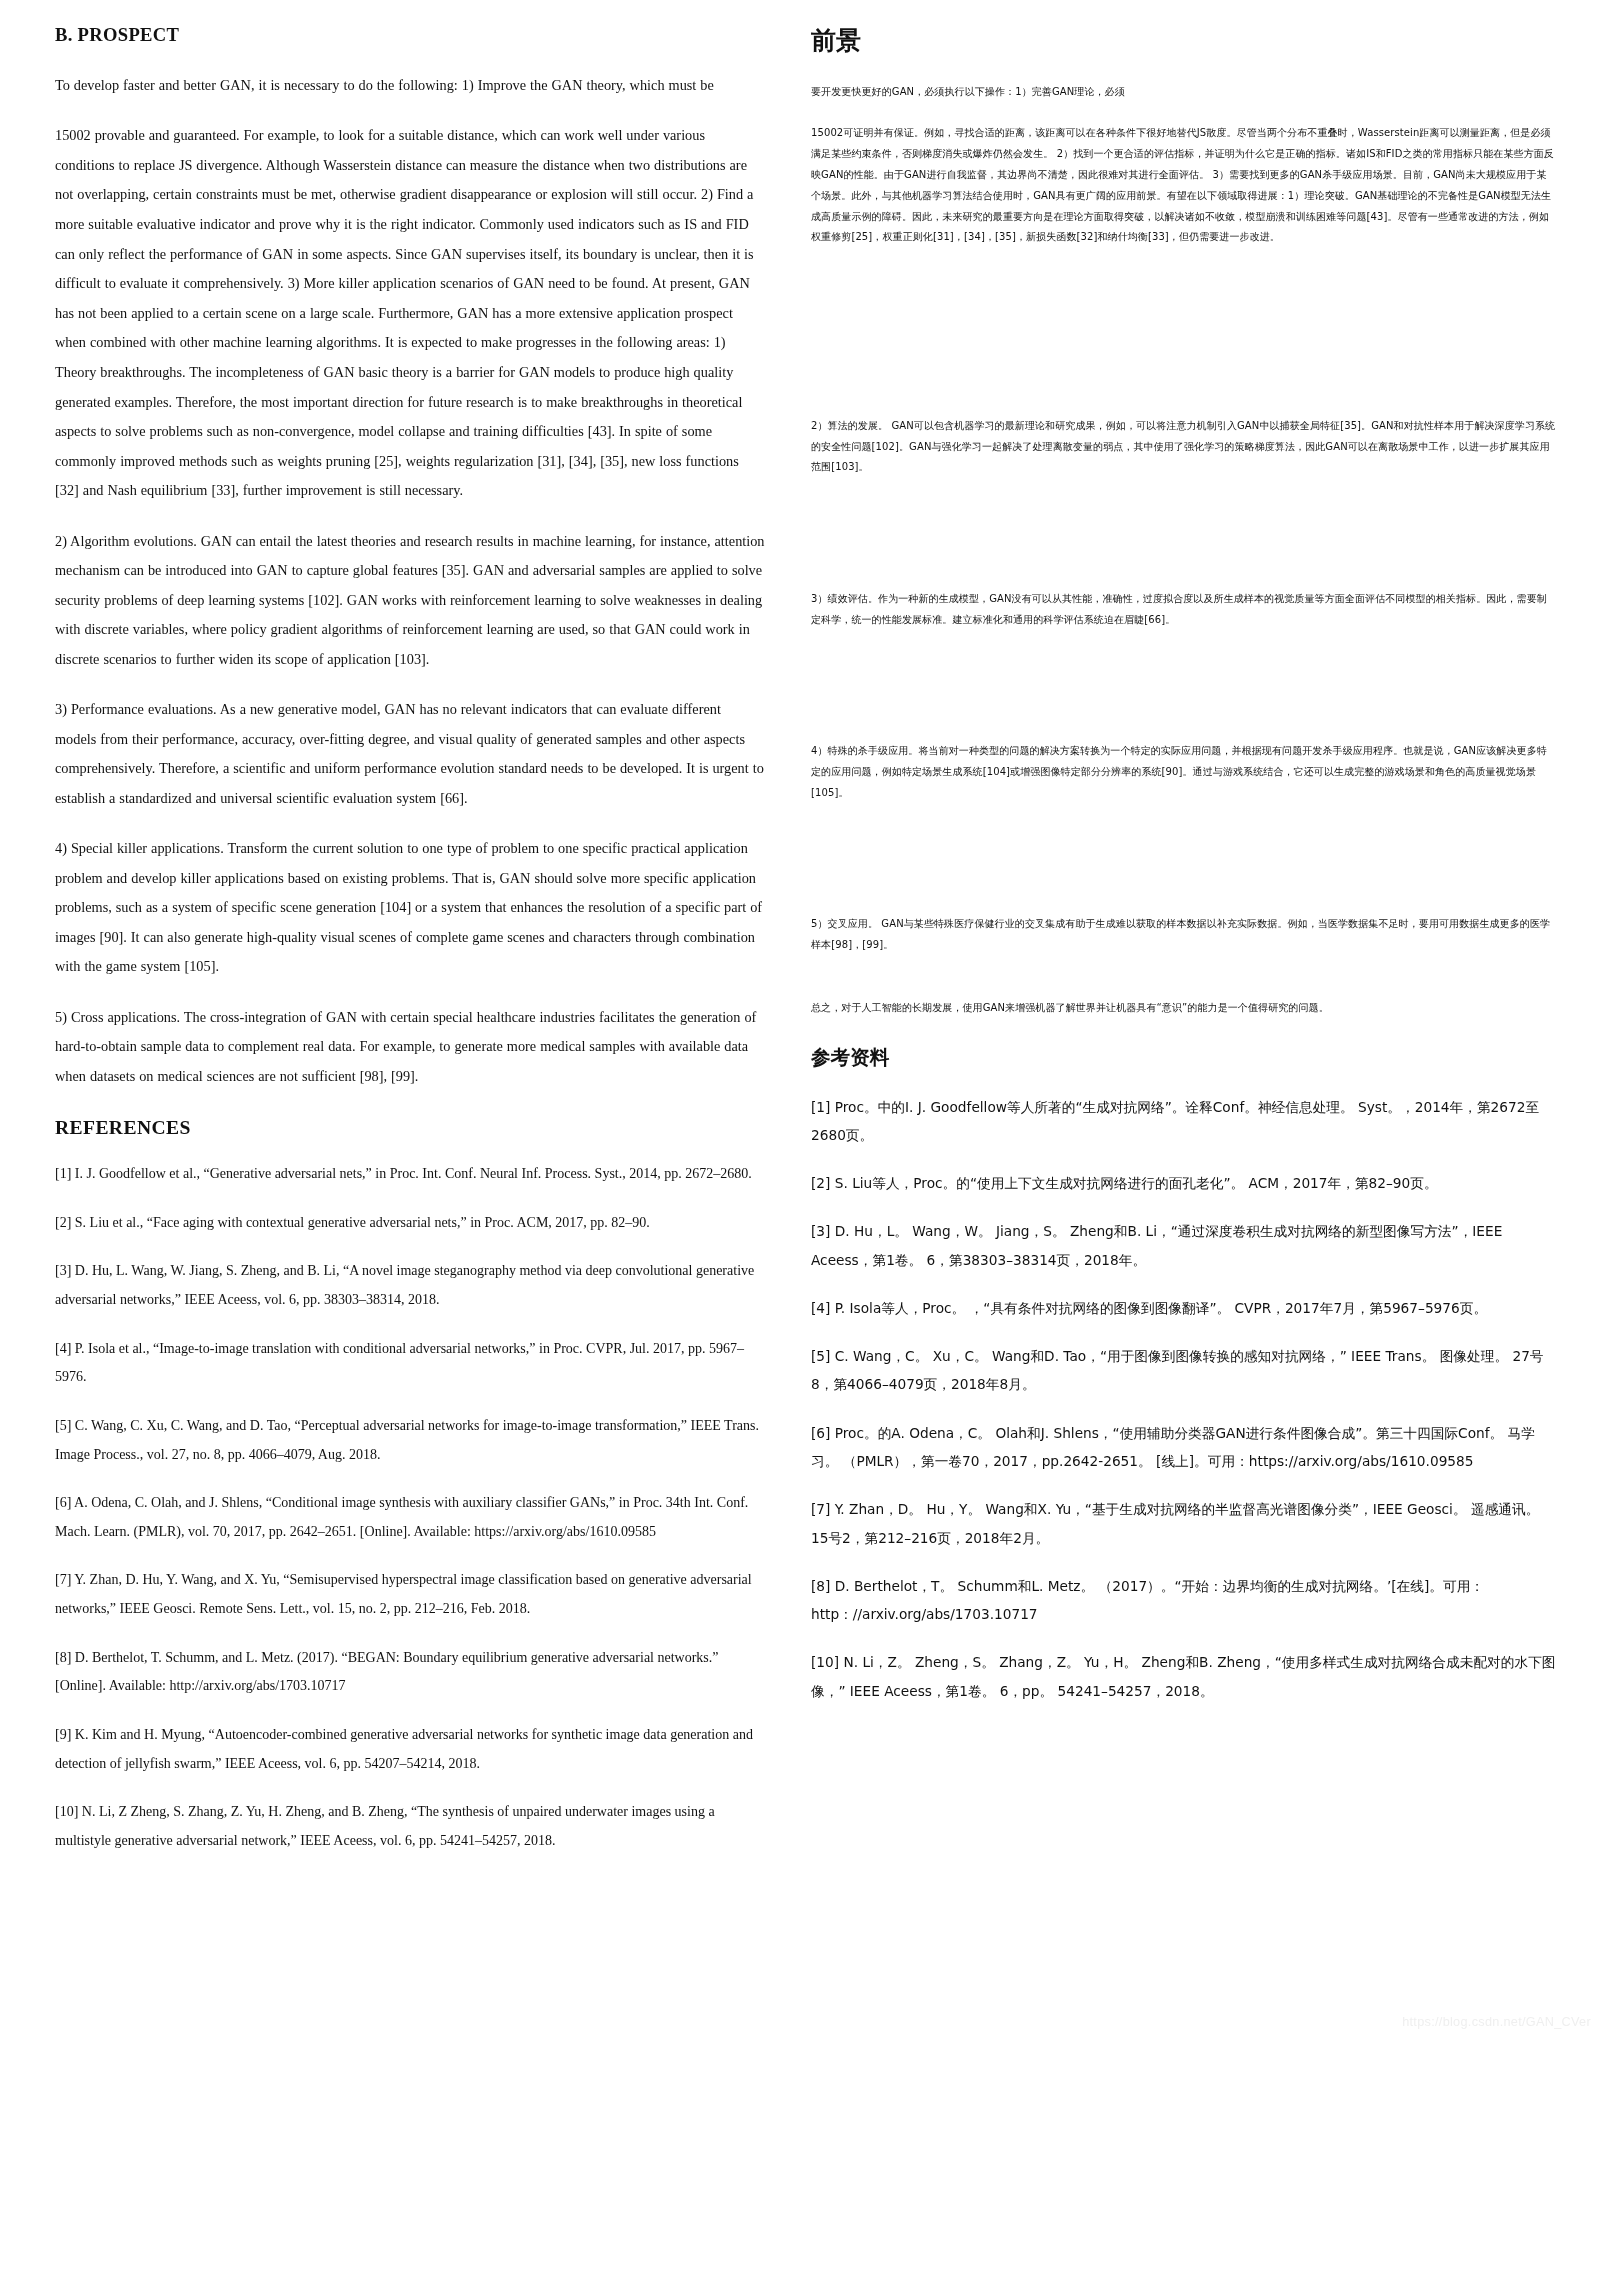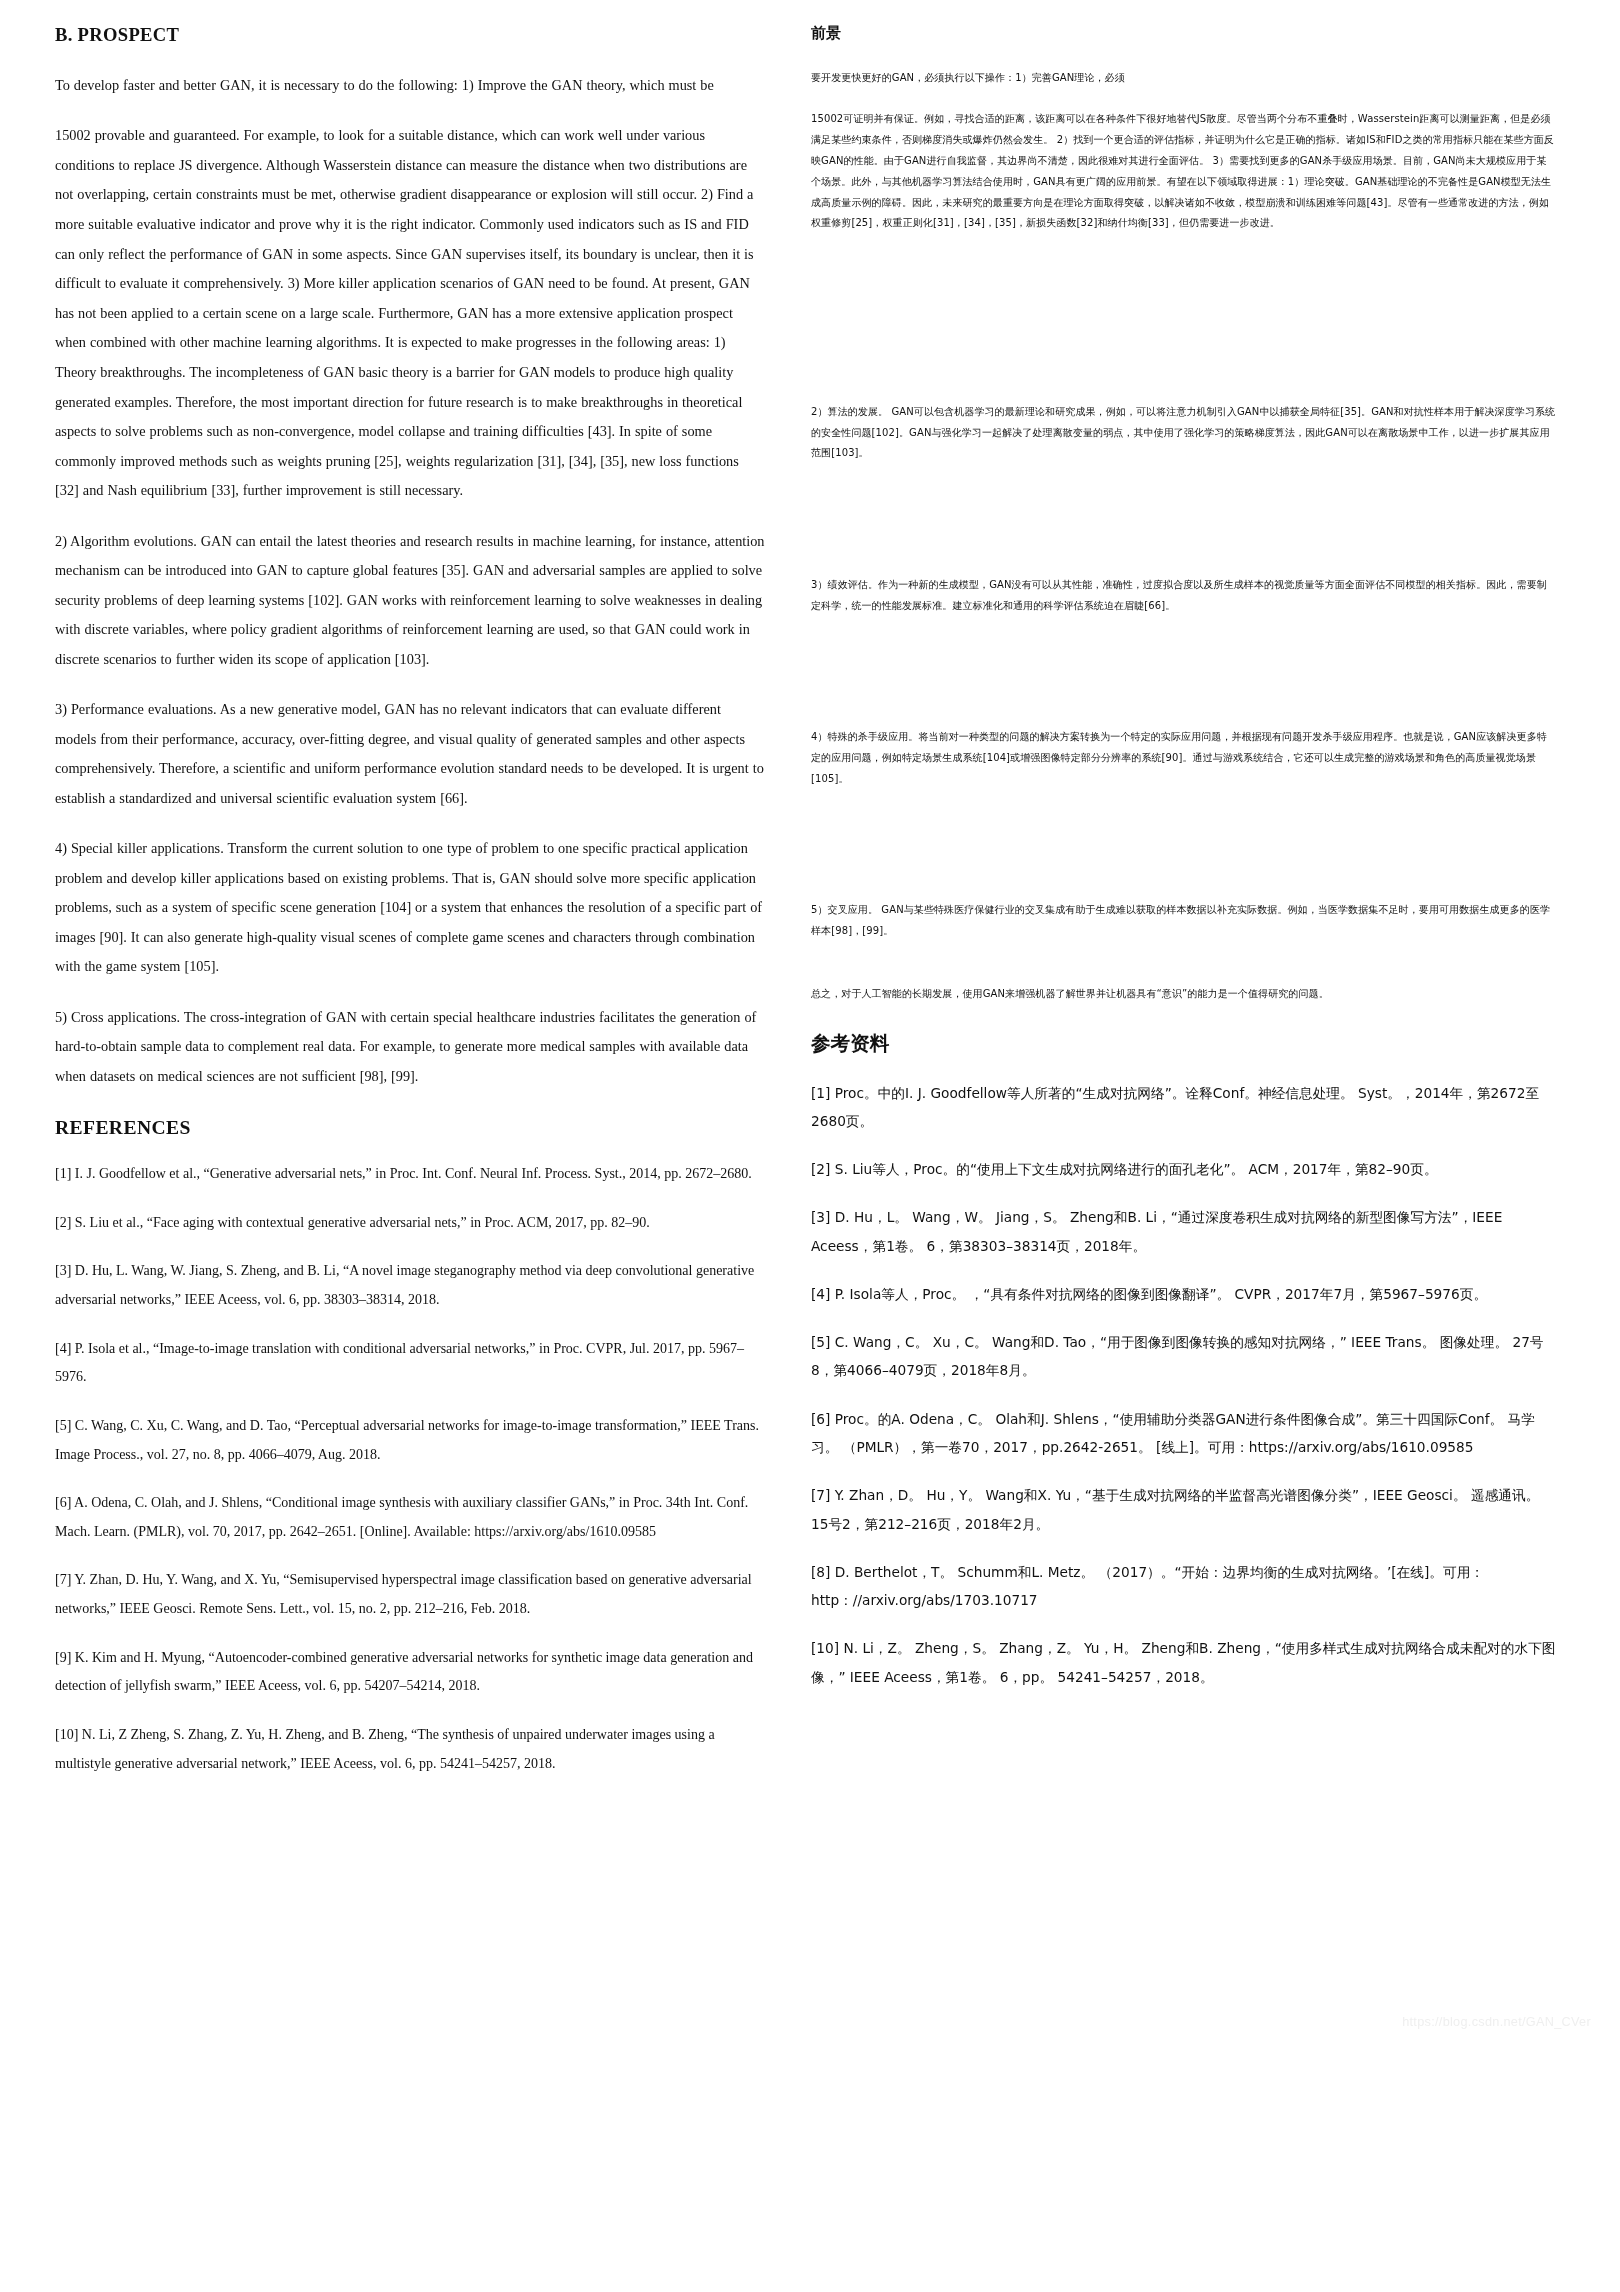--- a/index.html
+++ b/index.html
@@ -39,21 +39,21 @@
   }
   h2.section-title {
     font-size: 18.6px;
     font-weight: bold;
     letter-spacing: 0.3px;
     margin: 0 0 25.5px 0;
     font-variant: small-caps;
     font-family: "Liberation Serif", "DejaVu Serif", serif;
   }
   h2.section-title-zh {
-    font-size: 15px;
+    font-size: 25px;
     font-weight: bold;
     margin: 0 0 25.5px 0;
     font-family: "DejaVu Sans", "Liberation Sans", sans-serif;
   }
   h2.refs-title {
     font-size: 19.6px;
     font-weight: bold;
     margin: 25.5px 0 21.6px 0;
     letter-spacing: 0.4px;
     font-family: "Liberation Serif", "DejaVu Serif", serif;
@@ -120,20 +120,21 @@
 
       <h2 class="refs-title">REFERENCES</h2>
 
       <p class="ref">[1] I. J. Goodfellow et al., “Generative adversarial nets,” in Proc. Int. Conf. Neural Inf. Process. Syst., 2014, pp. 2672–2680.</p>
       <p class="ref">[2] S. Liu et al., “Face aging with contextual generative adversarial nets,” in Proc. ACM, 2017, pp. 82–90.</p>
       <p class="ref">[3] D. Hu, L. Wang, W. Jiang, S. Zheng, and B. Li, “A novel image steganography method via deep convolutional generative adversarial networks,” IEEE Aceess, vol. 6, pp. 38303–38314, 2018.</p>
       <p class="ref">[4] P. Isola et al., “Image-to-image translation with conditional adversarial networks,” in Proc. CVPR, Jul. 2017, pp. 5967–5976.</p>
       <p class="ref">[5] C. Wang, C. Xu, C. Wang, and D. Tao, “Perceptual adversarial networks for image-to-image transformation,” IEEE Trans. Image Process., vol. 27, no. 8, pp. 4066–4079, Aug. 2018.</p>
       <p class="ref">[6] A. Odena, C. Olah, and J. Shlens, “Conditional image synthesis with auxiliary classifier GANs,” in Proc. 34th Int. Conf. Mach. Learn. (PMLR), vol. 70, 2017, pp. 2642–2651. [Online]. Available: https://arxiv.org/abs/1610.09585</p>
       <p class="ref">[7] Y. Zhan, D. Hu, Y. Wang, and X. Yu, “Semisupervised hyperspectral image classification based on generative adversarial networks,” IEEE Geosci. Remote Sens. Lett., vol. 15, no. 2, pp. 212–216, Feb. 2018.</p>
+      <p class="ref">[8] D. Berthelot, T. Schumm, and L. Metz. (2017). “BEGAN: Boundary equilibrium generative adversarial networks.” [Online]. Available: http://arxiv.org/abs/1703.10717</p>
       <p class="ref">[9] K. Kim and H. Myung, “Autoencoder-combined generative adversarial networks for synthetic image data generation and detection of jellyfish swarm,” IEEE Aceess, vol. 6, pp. 54207–54214, 2018.</p>
       <p class="ref">[10] N. Li, Z Zheng, S. Zhang, Z. Yu, H. Zheng, and B. Zheng, “The synthesis of unpaired underwater images using a multistyle generative adversarial network,” IEEE Aceess, vol. 6, pp. 54241–54257, 2018.</p>
     </div>
 
     <div class="col col-zh">
       <h2 class="section-title-zh">前景</h2>
 
       <p class="para-zh">要开发更快更好的GAN，必须执行以下操作：1）完善GAN理论，必须</p>
       <p class="para-zh">15002可证明并有保证。例如，寻找合适的距离，该距离可以在各种条件下很好地替代JS散度。尽管当两个分布不重叠时，Wasserstein距离可以测量距离，但是必须满足某些约束条件，否则梯度消失或爆炸仍然会发生。 2）找到一个更合适的评估指标，并证明为什么它是正确的指标。诸如IS和FID之类的常用指标只能在某些方面反映GAN的性能。由于GAN进行自我监督，其边界尚不清楚，因此很难对其进行全面评估。 3）需要找到更多的GAN杀手级应用场景。目前，GAN尚未大规模应用于某个场景。此外，与其他机器学习算法结合使用时，GAN具有更广阔的应用前景。有望在以下领域取得进展：1）理论突破。GAN基础理论的不完备性是GAN模型无法生成高质量示例的障碍。因此，未来研究的最重要方向是在理论方面取得突破，以解决诸如不收敛，模型崩溃和训练困难等问题[43]。尽管有一些通常改进的方法，例如权重修剪[25]，权重正则化[31]，[34]，[35]，新损失函数[32]和纳什均衡[33]，但仍需要进一步改进。</p>
       <div class="spacer-lg"></div>

